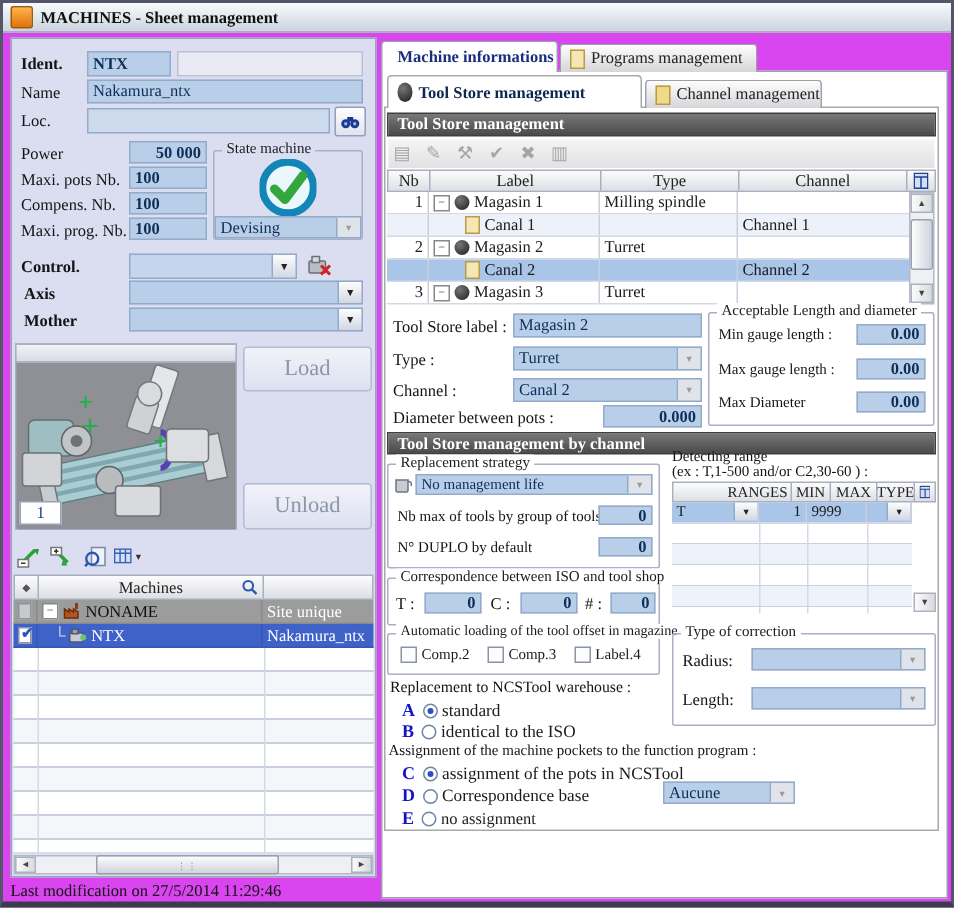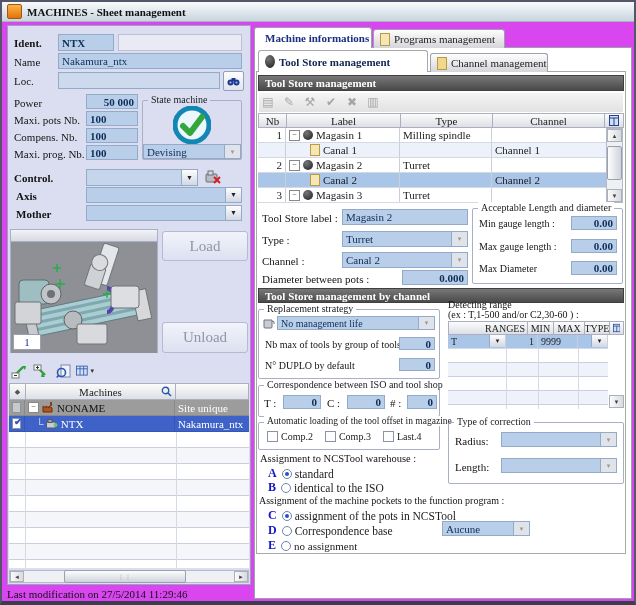--- a/index.html
+++ b/index.html
@@ -495,40 +495,40 @@
       <span style="display:flex;align-items:center;gap:3px;">
           <span class="cb"></span>
           <span>Comp.2</span>
         </span>
       <span style="display:flex;align-items:center;gap:3px;">
           <span class="cb"></span>
           <span>Comp.3</span>
         </span>
       <span style="display:flex;align-items:center;gap:3px;">
           <span class="cb"></span>
-          <span>Last.4</span>
+          <span>Label.4</span>
         </span>
     </div>
   </div>
 
   <div class="fs" style="left:446px;top:420px;width:176px;height:62px;padding-left:36px;">
     <span class="lg lgw">Type of correction</span>
     <span class="lbl" style="left:6px;top:12px;">Radius:</span>
     <div class="inp dd" style="left:52px;top:9px;width:116px;height:15px;">
       <span></span>
         <span class="ddarrow dis">▾</span>
     </div>
     <span class="lbl" style="left:6px;top:38px;">Length:</span>
     <div class="inp dd" style="left:52px;top:35px;width:116px;height:15px;">
       <span></span>
         <span class="ddarrow dis">▾</span>
     </div>
   </div>
 
-  <span class="lbl" style="left:258px;top:451px;font-size:10.5px;">Assignment to NCSTool warehouse :</span>
+  <span class="lbl" style="left:258px;top:451px;font-size:10.5px;">Replacement to NCSTool warehouse :</span>
   <div class="abs" style="left:266px;top:464px;display:flex;align-items:center;gap:3px;">
     <span class="ltr">A</span>
     <span class="rad on"></span>
     <span style="font-size:11.5px;">standard</span>
   </div>
   <div class="abs" style="left:266px;top:478px;display:flex;align-items:center;gap:3px;">
     <span class="ltr">B</span>
     <span class="rad"></span>
     <span style="font-size:11.5px;">identical to the ISO</span>
   </div>

